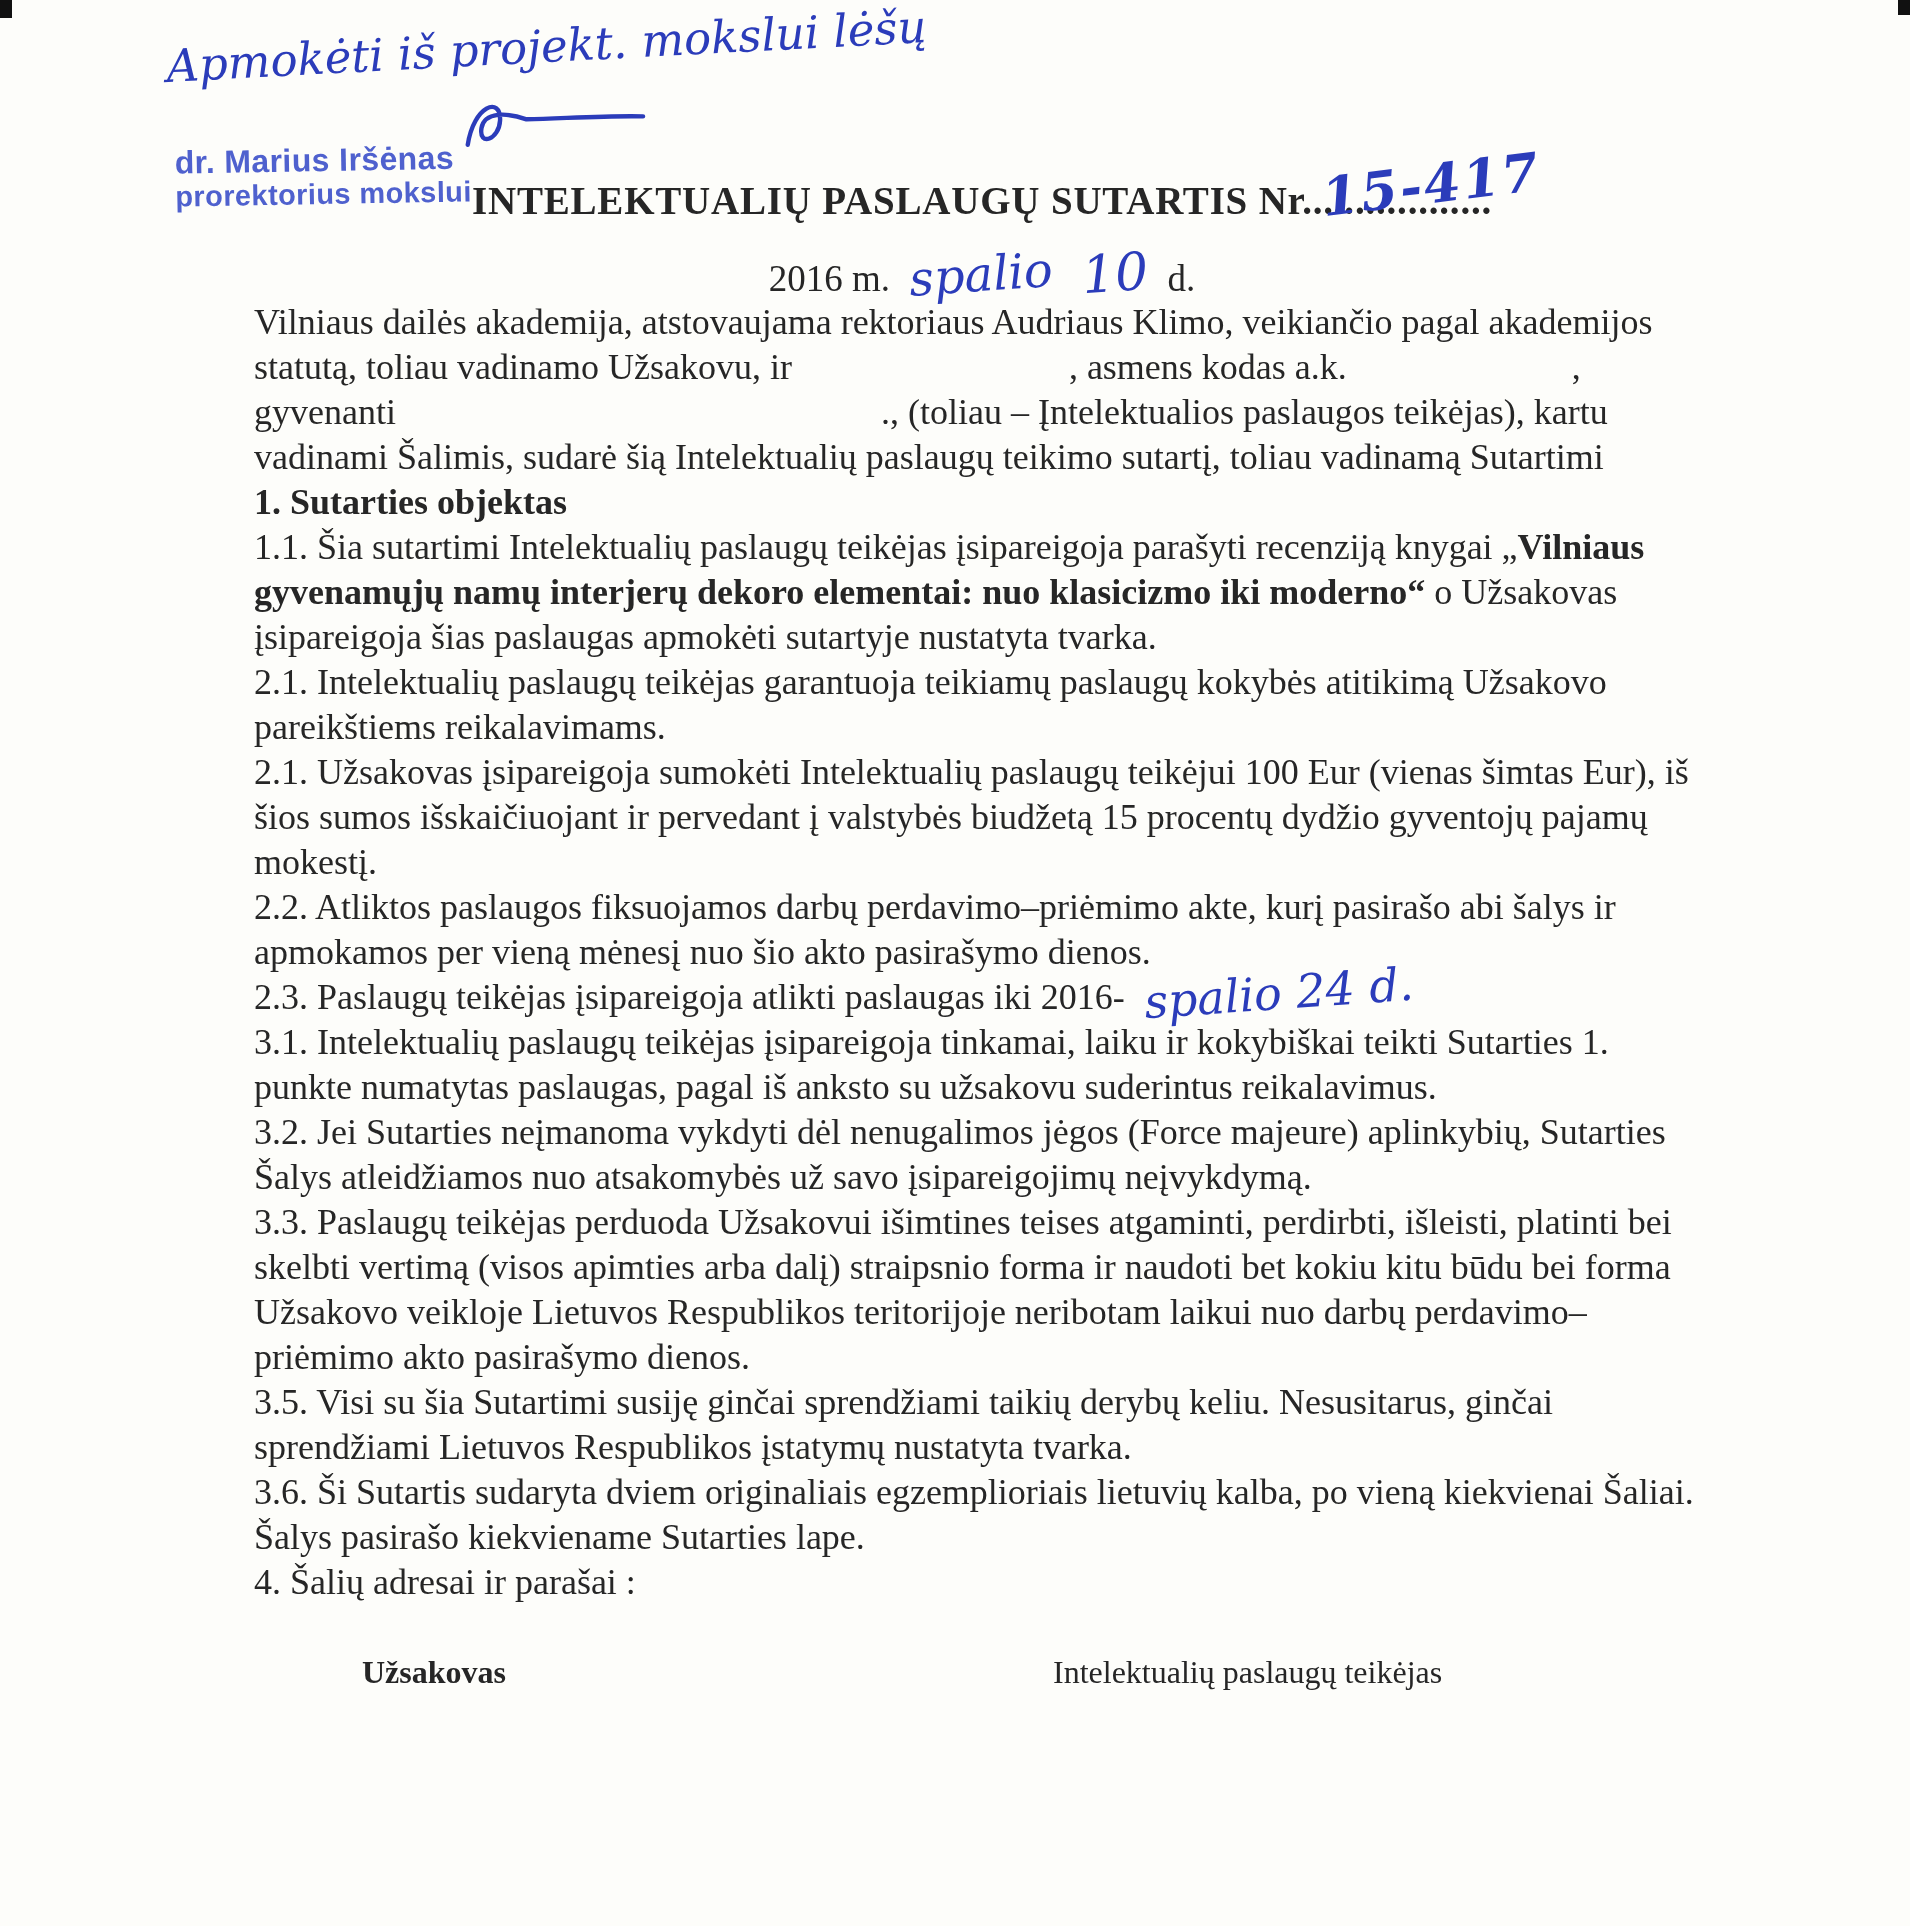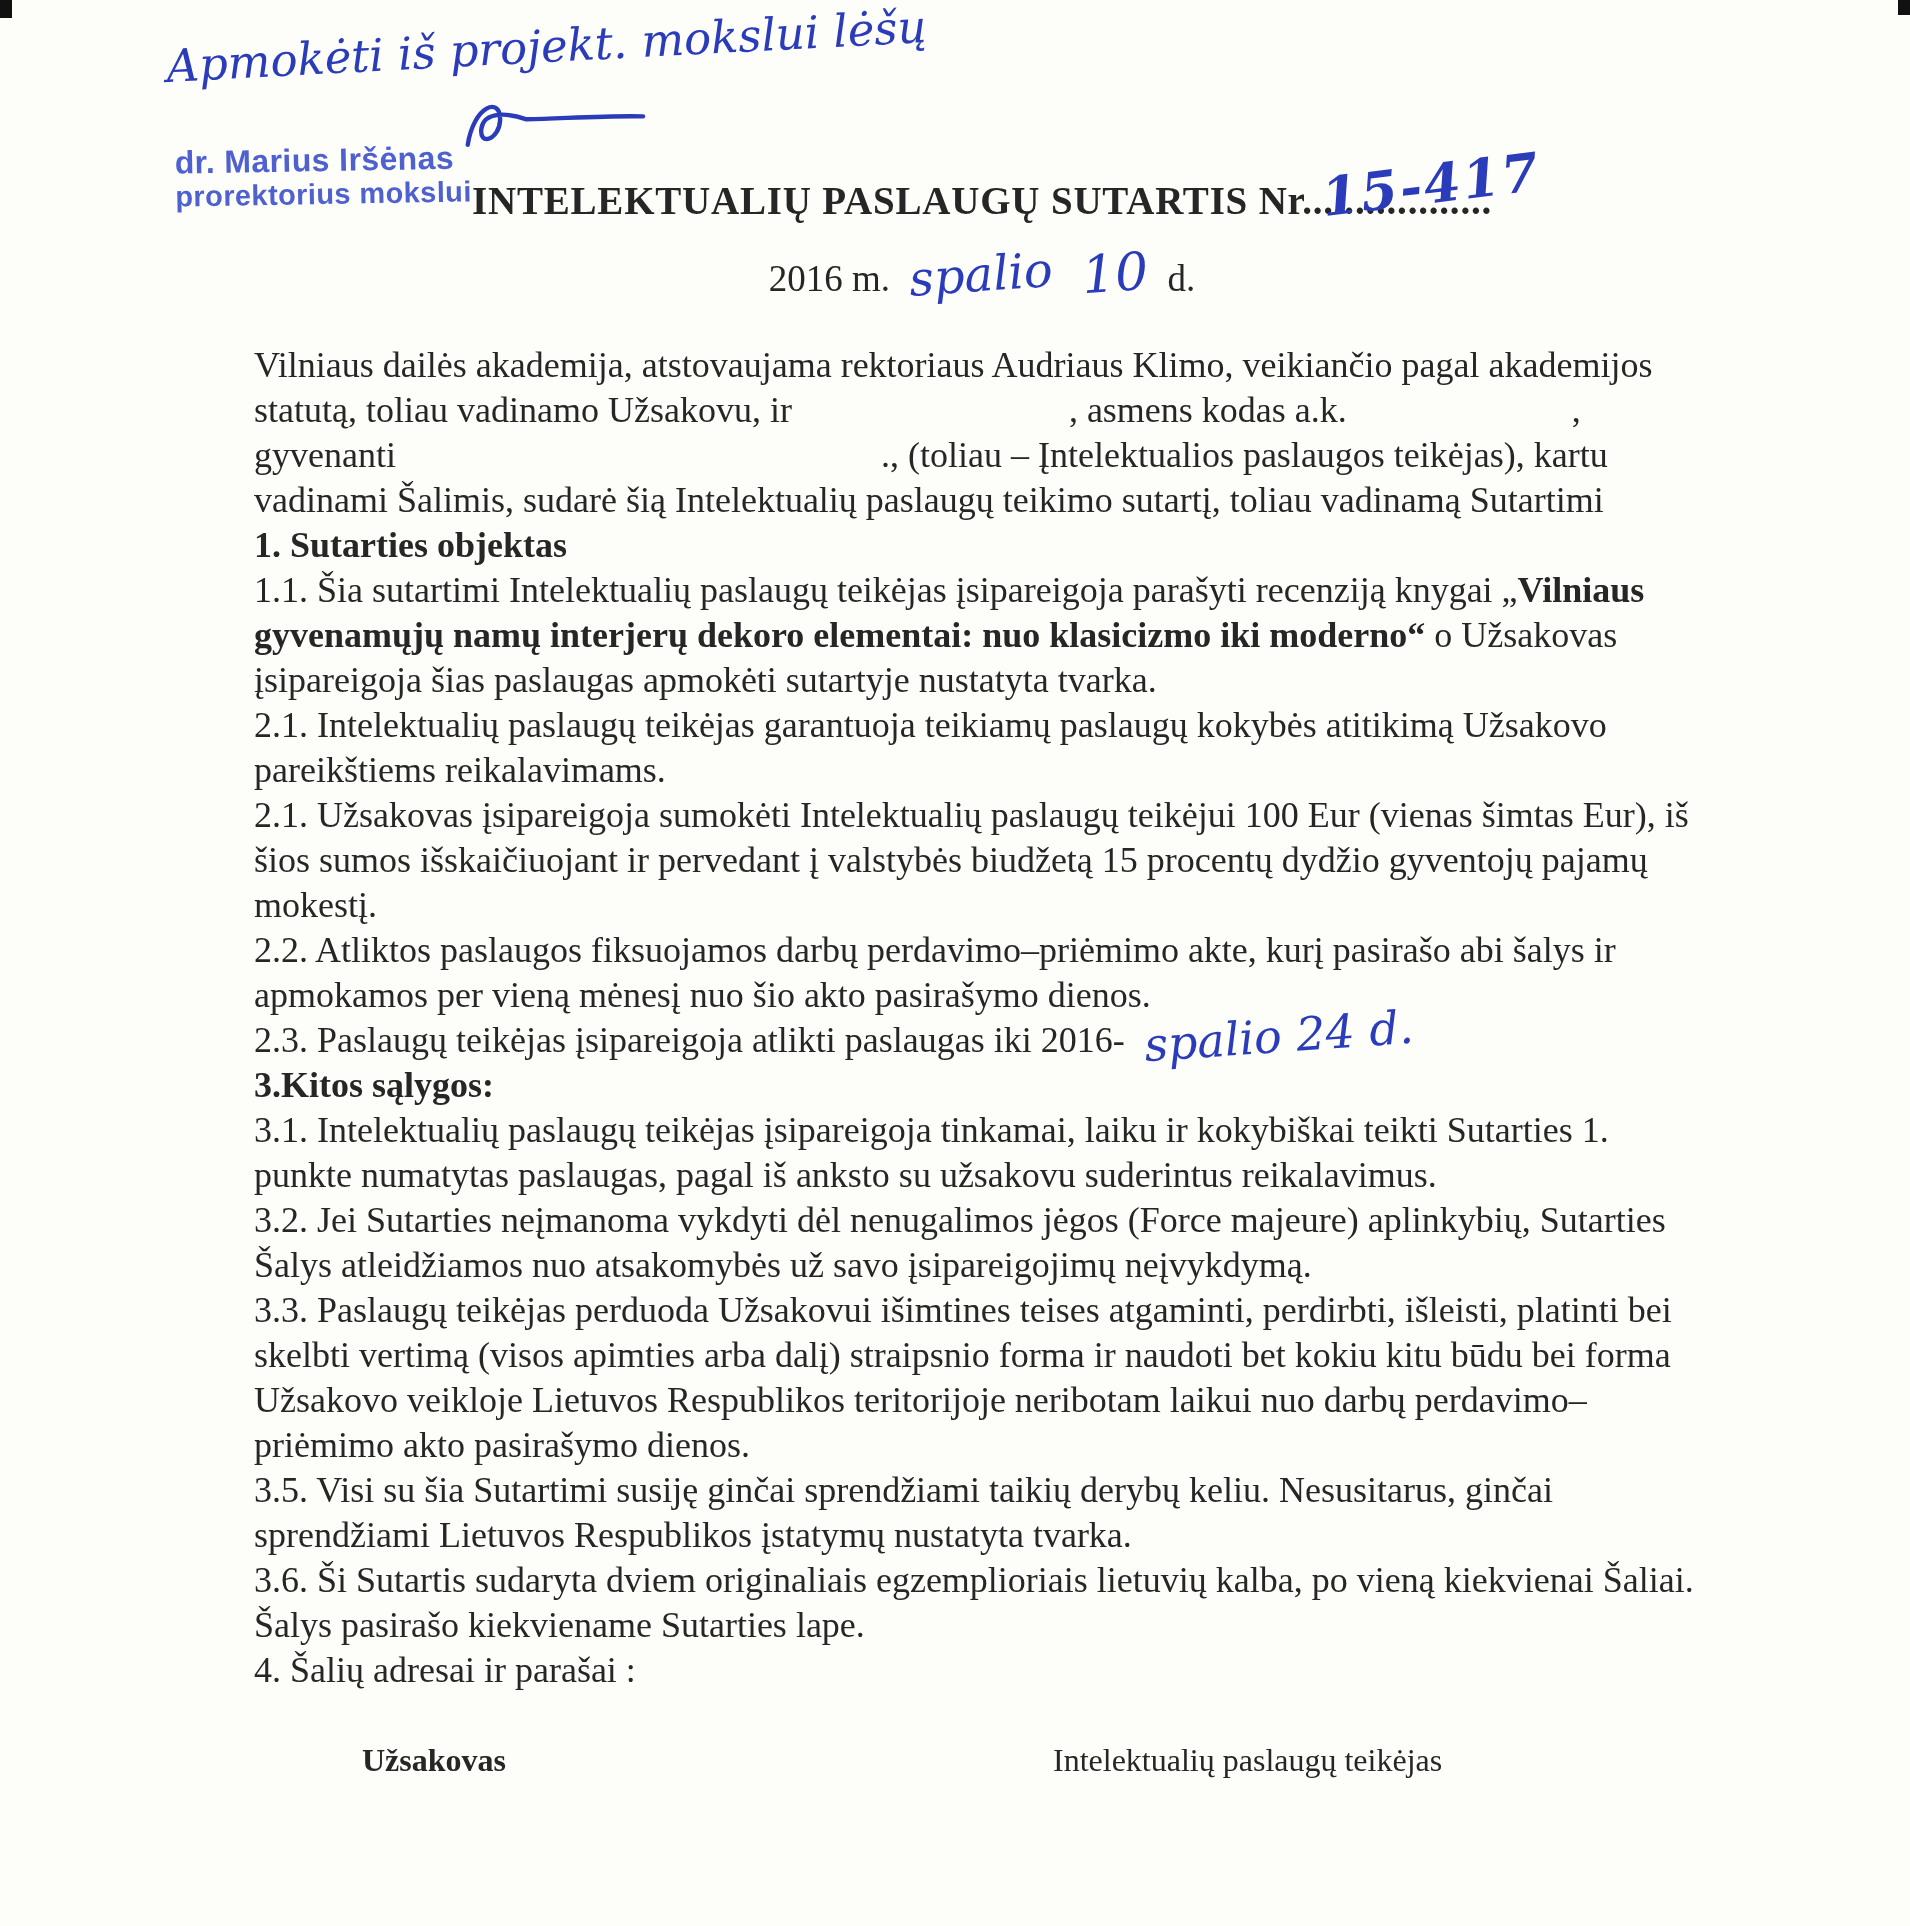--- a/index.html
+++ b/index.html
@@ -18,21 +18,21 @@
   .hand{
     font-family:"DejaVu Serif",serif;font-style:italic;
     color:var(--hand-blue,#2b3cba);
   }
   .hand-inline{display:inline-block;transform:rotate(-4deg);font-size:48px;line-height:0;padding:0 10px;}
   .hand-day{font-size:52px;}
   .contract-no{
     position:absolute;left:1321px;top:153px;z-index:5;
     font-size:53px;transform:rotate(-7deg);font-weight:bold;letter-spacing:2.3px;
   }
-  .body-text{margin-top:43px;font-size:36px;line-height:45px;}
+  .body-text{font-size:36px;line-height:45px;}
   .body-text p{margin:0;}
   b{font-weight:bold;}
   .gap{display:inline-block;}
   .gap1{width:277px;}
   .gap2{width:216px;}
   .gap3{width:485px;}
   .hand-deadline{font-size:46px;}
   .parties-row{position:relative;height:45px;margin-top:49px;font-size:32px;}
   .party-left{position:absolute;left:108px;font-weight:bold;}
   .party-right{position:absolute;left:799px;font-weight:normal;}
@@ -92,21 +92,20 @@
     </p>
     <p>2.1. Intelektualių paslaugų teikėjas garantuoja teikiamų paslaugų kokybės atitikimą Užsakovo pareikštiems reikalavimams.</p>
 
     <p>2.1. Užsakovas įsipareigoja sumokėti Intelektualių paslaugų teikėjui 100 Eur (vienas šimtas Eur), iš šios sumos išskaičiuojant ir pervedant į valstybės biudžetą 15 procentų dydžio gyventojų pajamų mokestį.</p>
     <p>2.2. Atliktos paslaugos fiksuojamos darbų perdavimo–priėmimo akte, kurį pasirašo abi šalys ir apmokamos per vieną mėnesį nuo šio akto pasirašymo dienos.</p>
     <p>
       <span>2.3. Paslaugų teikėjas įsipareigoja atlikti paslaugas iki 2016-</span>
       <span class="hand hand-inline hand-deadline">spalio 24 d.</span>
     </p>
 
-    <p><b>3.Kitos sąlygos:</b></p>
     <p>3.1. Intelektualių paslaugų teikėjas įsipareigoja tinkamai, laiku ir kokybiškai teikti Sutarties 1. punkte numatytas paslaugas, pagal iš anksto su užsakovu suderintus reikalavimus.</p>
     <p>3.2. Jei Sutarties neįmanoma vykdyti dėl nenugalimos jėgos (Force majeure) aplinkybių, Sutarties Šalys atleidžiamos nuo atsakomybės už savo įsipareigojimų neįvykdymą.</p>
     <p>3.3. Paslaugų teikėjas perduoda Užsakovui išimtines teises atgaminti, perdirbti, išleisti, platinti bei skelbti vertimą (visos apimties arba dalį) straipsnio forma ir naudoti bet kokiu kitu būdu bei forma Užsakovo veikloje Lietuvos Respublikos teritorijoje neribotam laikui nuo darbų perdavimo–priėmimo akto pasirašymo dienos.</p>
     <p>3.5. Visi su šia Sutartimi susiję ginčai sprendžiami taikių derybų keliu. Nesusitarus, ginčai sprendžiami Lietuvos Respublikos įstatymų nustatyta tvarka.</p>
     <p>3.6. Ši Sutartis sudaryta dviem originaliais egzemplioriais lietuvių kalba, po vieną kiekvienai Šaliai. Šalys pasirašo kiekviename Sutarties lape.</p>
     <p>4. Šalių adresai ir parašai :</p>
   </div>
 
   <div class="parties-row">
     <span class="party-left">Užsakovas</span>

